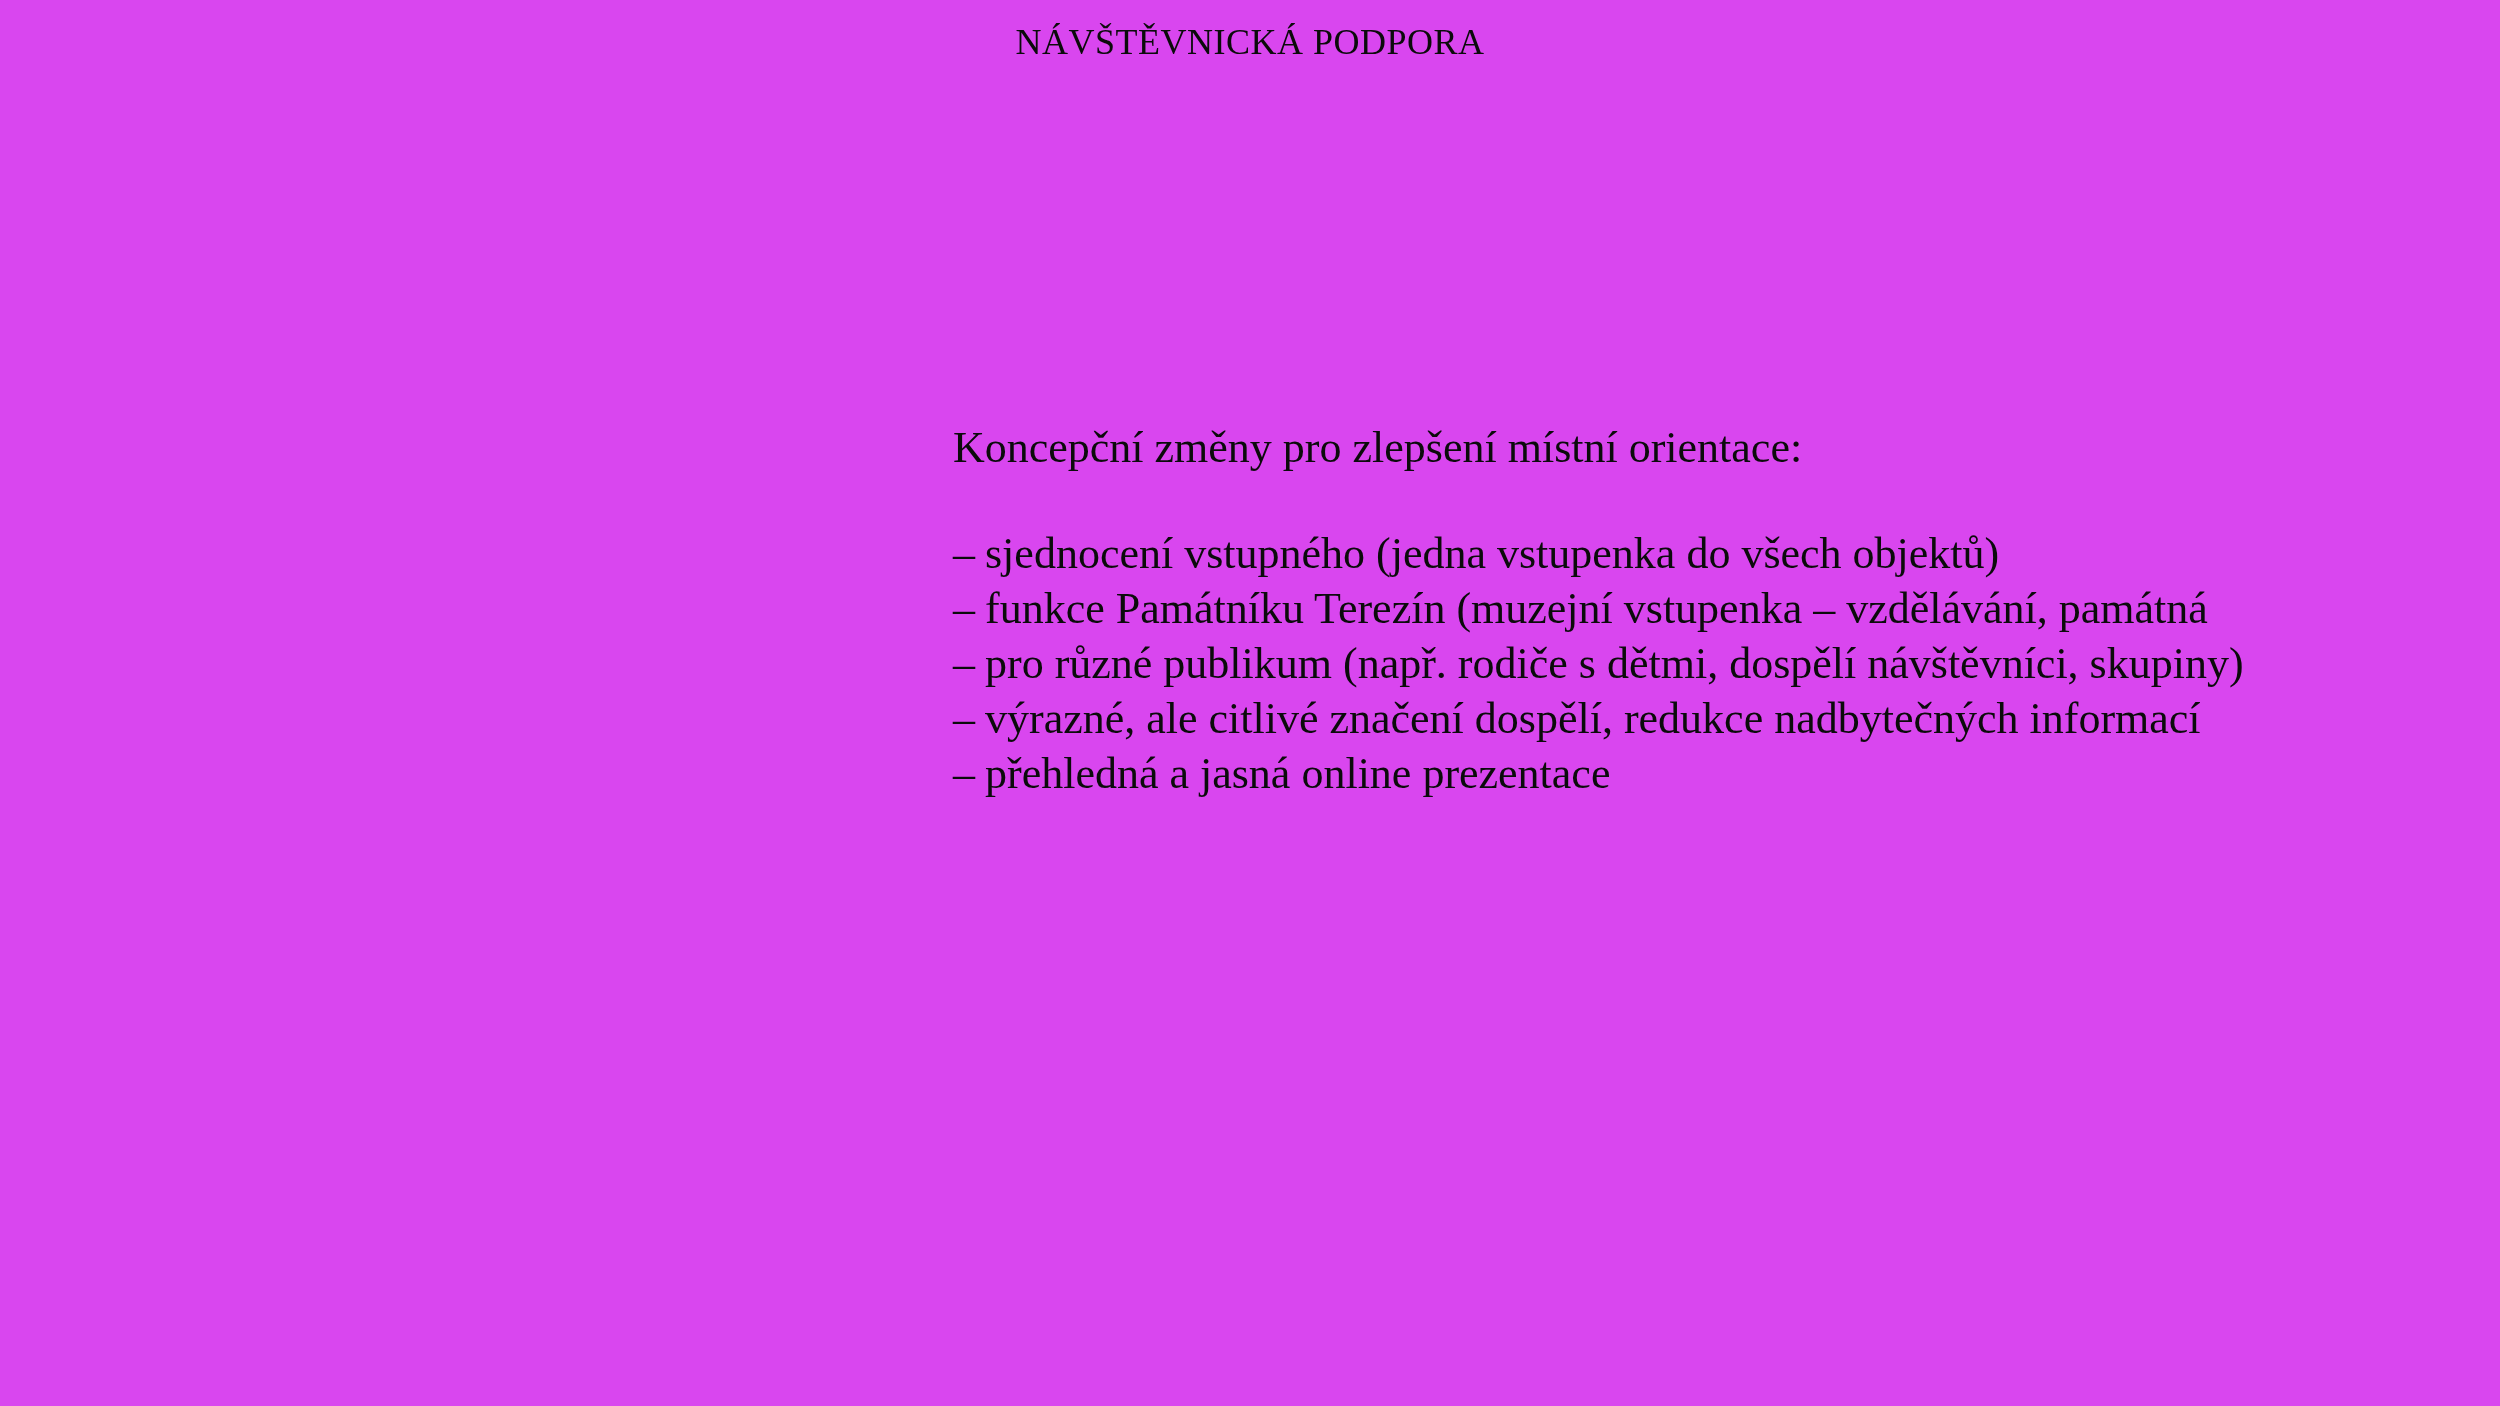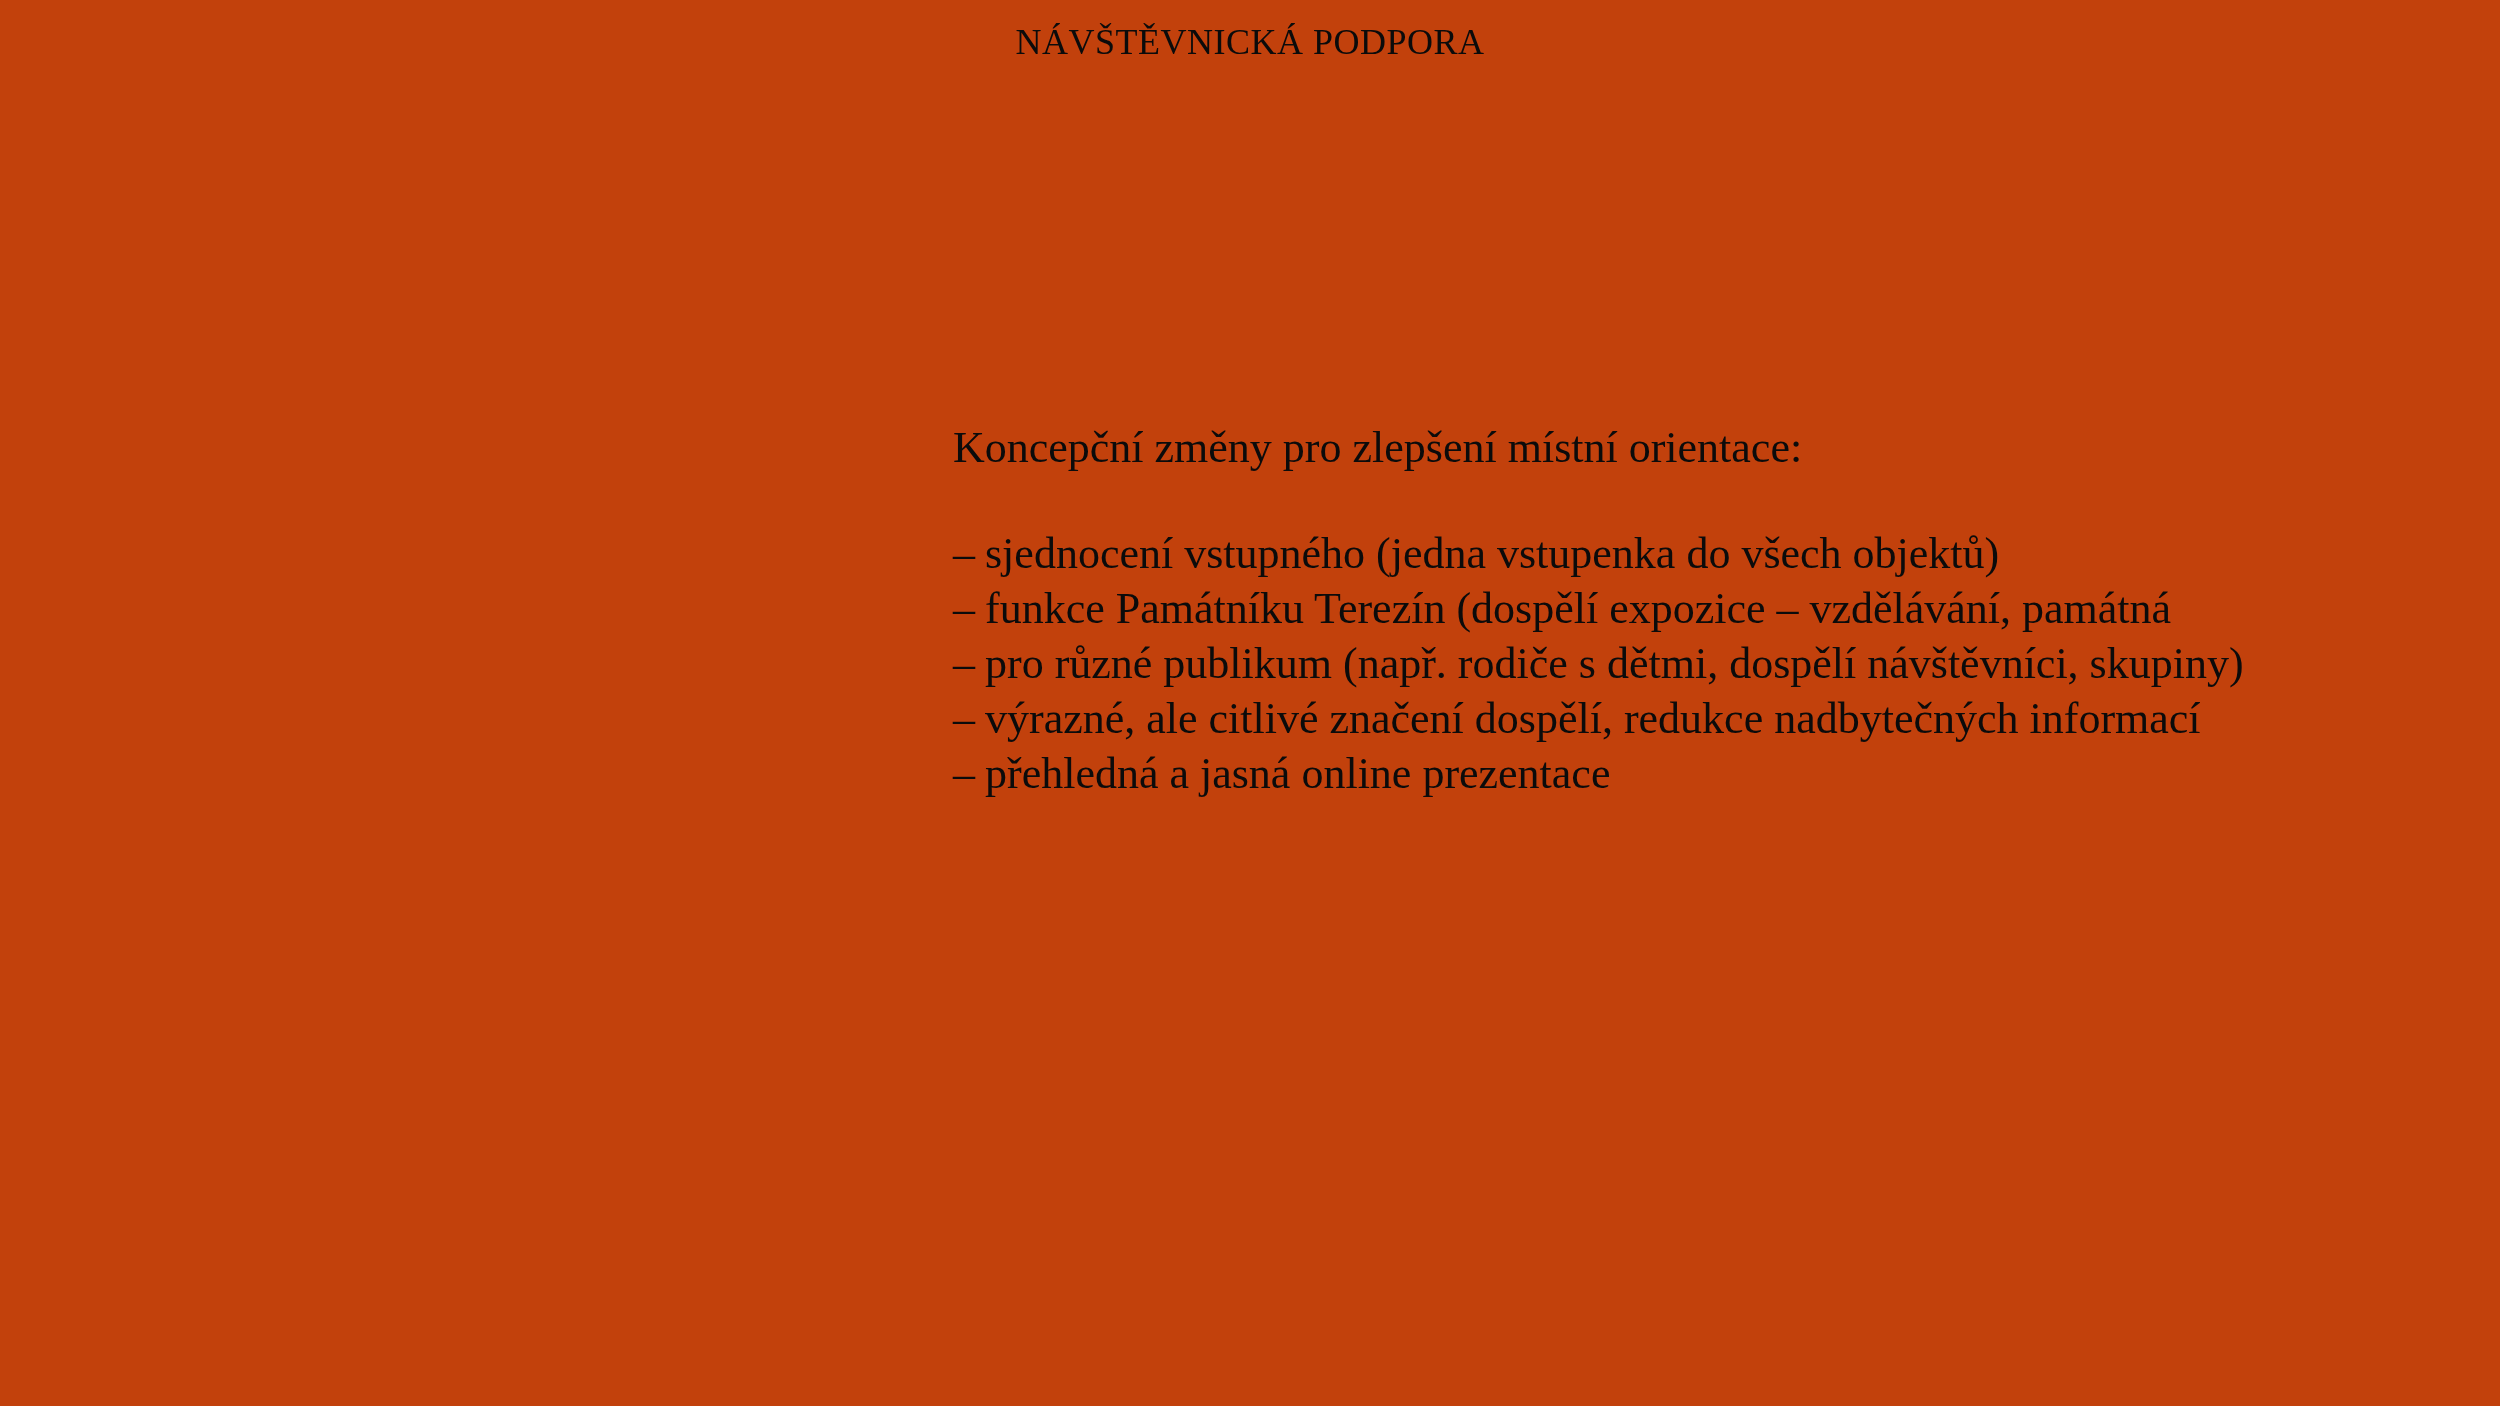--- a/index.html
+++ b/index.html
@@ -11,21 +11,21 @@
     height: 1406px;
     position: relative;
     background: #ffffff;
     font-family: "Liberation Serif", "DejaVu Serif", serif;
     color: #0b0b0b;
     overflow: hidden;
   }
   .doc-page {
     position: absolute;
     inset: 0;
-    background: #c2410c;
+    background: #d946ef;
   }
   .doc-title {
     position: absolute;
     top: 20px;
     left: 0;
     width: 100%;
     text-align: center;
     font-size: 36px;
     line-height: 44px;
     letter-spacing: 0.5px;
@@ -76,21 +76,21 @@
       <div class="list-item">
         <span class="list-marker">–</span>
         <div class="item-lines">
           <div class="item-line">sjednocení vstupného (jedna vstupenka do všech objektů)</div>
         </div>
       </div>
 
       <div class="list-item">
         <span class="list-marker">–</span>
         <div class="item-lines">
-          <div class="item-line">funkce Památníku Terezín (dospělí expozice – vzdělávání, památná</div>
+          <div class="item-line">funkce Památníku Terezín (muzejní vstupenka – vzdělávání, památná</div>
         </div>
       </div>
 
       <div class="list-item">
         <span class="list-marker">–</span>
         <div class="item-lines">
           <div class="item-line">pro různé publikum (např. rodiče s dětmi, dospělí návštěvníci, skupiny)</div>
         </div>
       </div>
 

